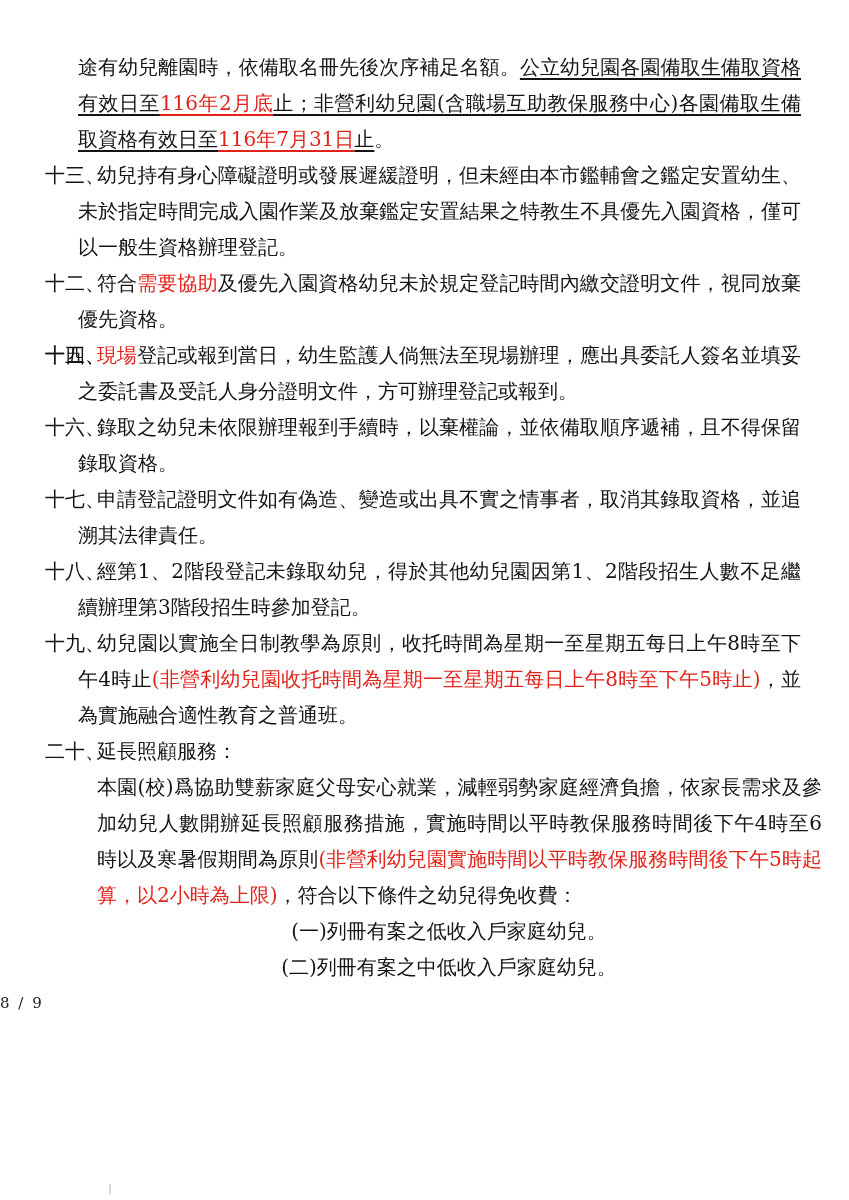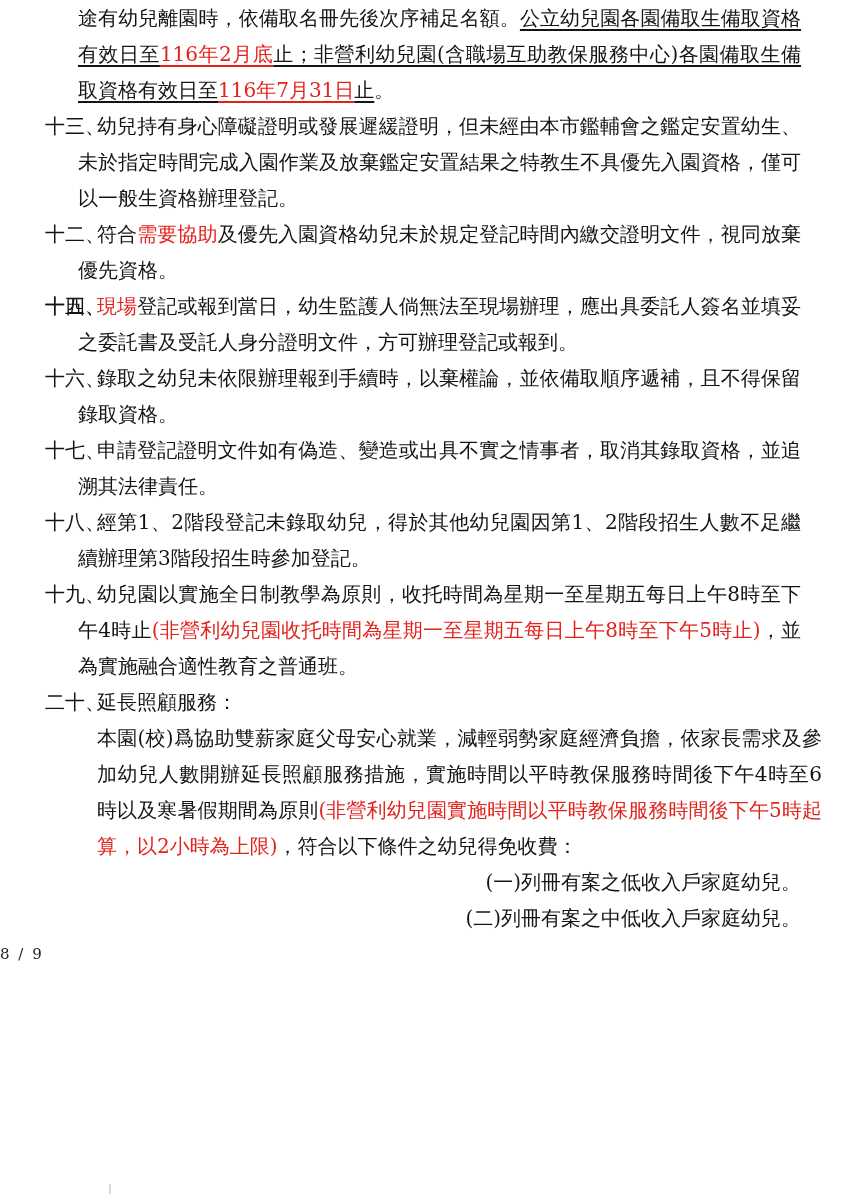--- a/index.html
+++ b/index.html
@@ -6,20 +6,21 @@
   .page{
     position:relative;
     width:845px;height:1200px;
     background:#ffffff;
     font-family:"DejaVu Serif","Liberation Serif",serif;
     color:#141414;
     font-size:20px;
     line-height:36px;
     overflow:hidden;
     box-sizing:border-box;
+    padding-top:49px;
   }
   p,div{margin:0;padding:0;}
   .intro{
     margin:0 44px 0 78px;
     text-align:justify;
   }
   .item{
     position:relative;
     margin:0 44px 0 78px;
     text-indent:19px;
@@ -30,21 +31,21 @@
     left:-33px;top:0;
     text-indent:0;
     white-space:nowrap;
   }
   .item-body{
     margin:0 23px 0 97px;
     text-align:justify;
   }
   .sub-item{
     margin:0 44px 0 97px;
-    text-align:right;
+    text-align:center;
   }
   .seg{white-space:pre-wrap;}
   .seg.red{color:var(--red,#e2231c);}
   .seg.underline{
     text-decoration:underline;
     text-decoration-thickness:1.5px;
     text-underline-offset:4px;
   }
   .seg.underline-red{
     color:var(--red,#e2231c);

